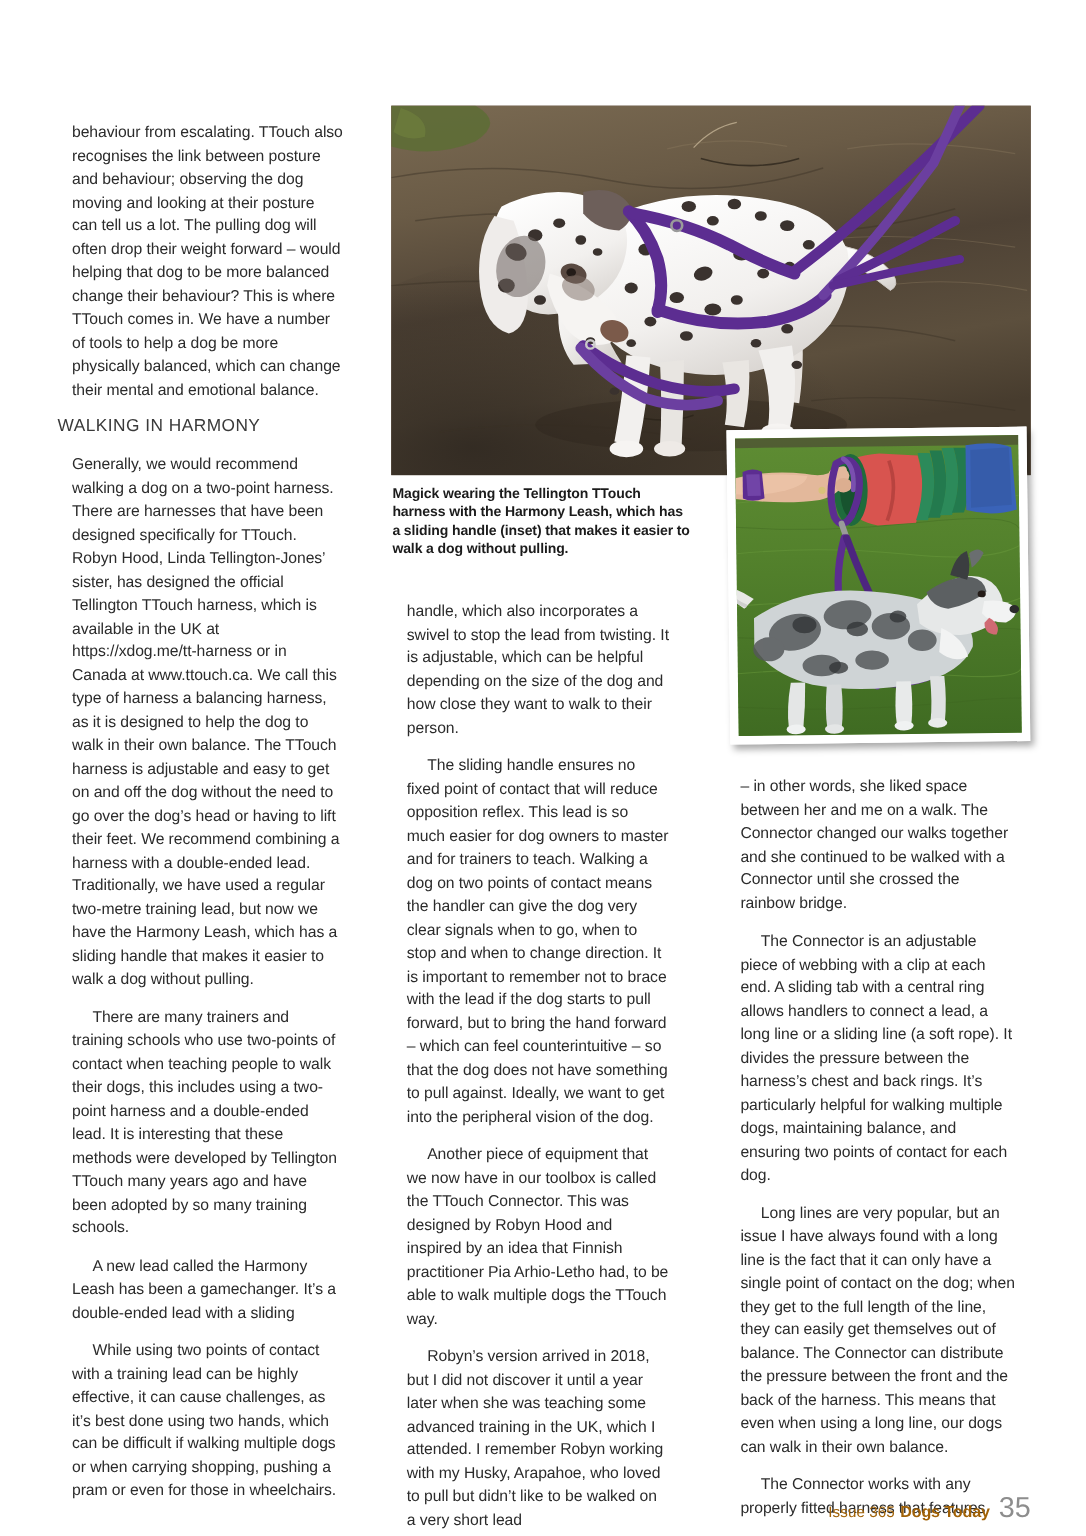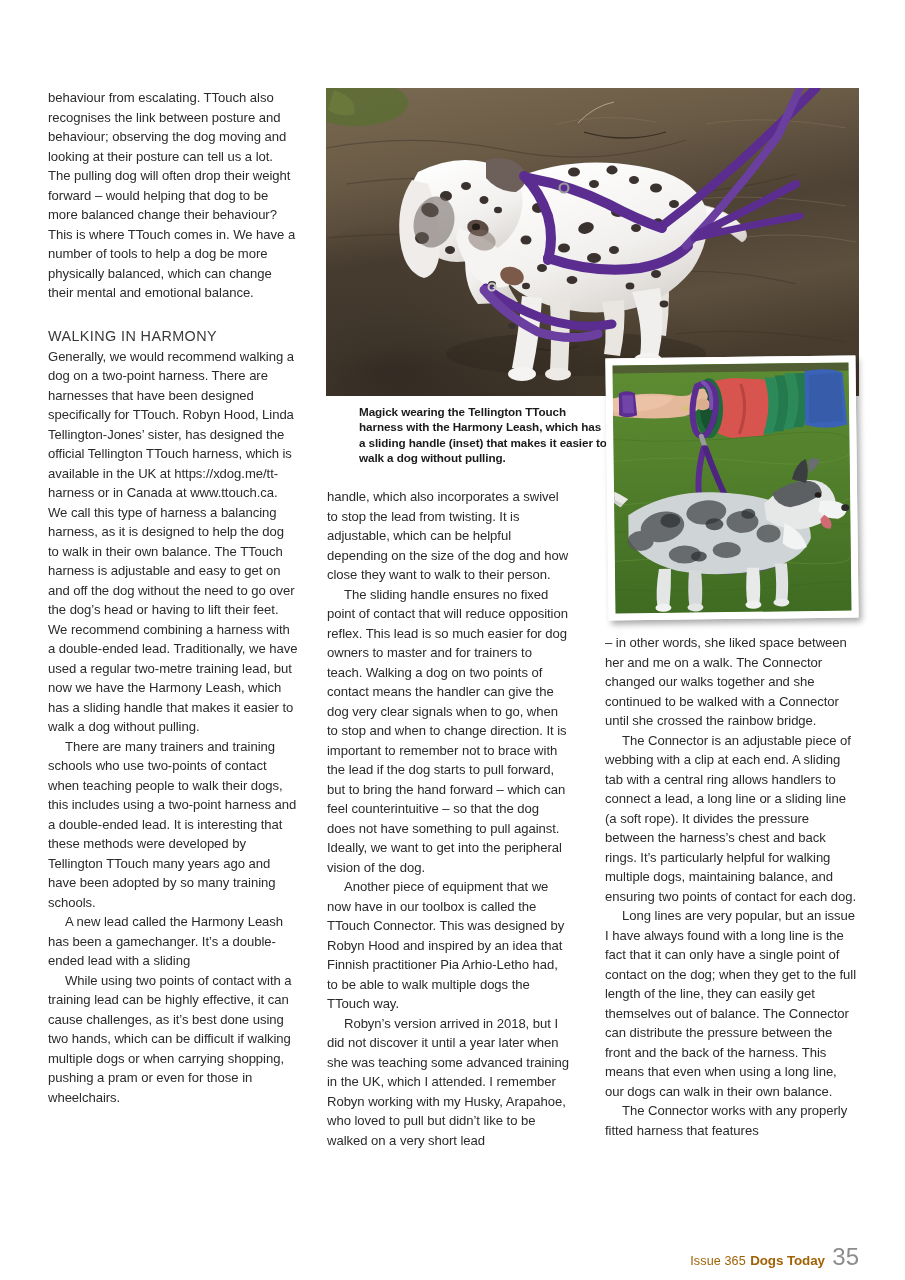--- a/index.html
+++ b/index.html
@@ -27,51 +27,50 @@
   
   .col {
     position: absolute;
     font-size: 13.1px;
     line-height: 19.5px;
     color: #2b2b2b;
     text-align: left;
     letter-spacing: -0.05px;
   }
   .col p {
-    margin: 0;
+    margin: 12px;
   }
   .col p.indent {
     text-indent: 17px;
   }
 
   .col-left   { left: 48px;  top: 88px;  width: 250px; }
   .col-mid    { left: 327px; top: 487px; width: 243px; }
   .col-right  { left: 605px; top: 633px; width: 253px; }
 
   .section-head {
     font-size: 14.4px;
     line-height: 19px;
     letter-spacing: 0.4px;
     color: #3a3a3a;
-    margin: 24px 0 1px 0;
+    margin: 12px 0 1px 0;
     font-weight: 400;
   }
 
   
   .caption {
     position: absolute;
     left: 327px;
     top: 404px;
     width: 250px;
     font-size: 11.7px;
     line-height: 15.4px;
     font-weight: bold;
     color: #1b1b1b;
     letter-spacing: -0.1px;
-    margin-left: 32px;
   }
 
   
   .photo-main {
     position: absolute;
     left: 326px;
     top: 88px;
     width: 533px;
     height: 308px;
     overflow: hidden;

